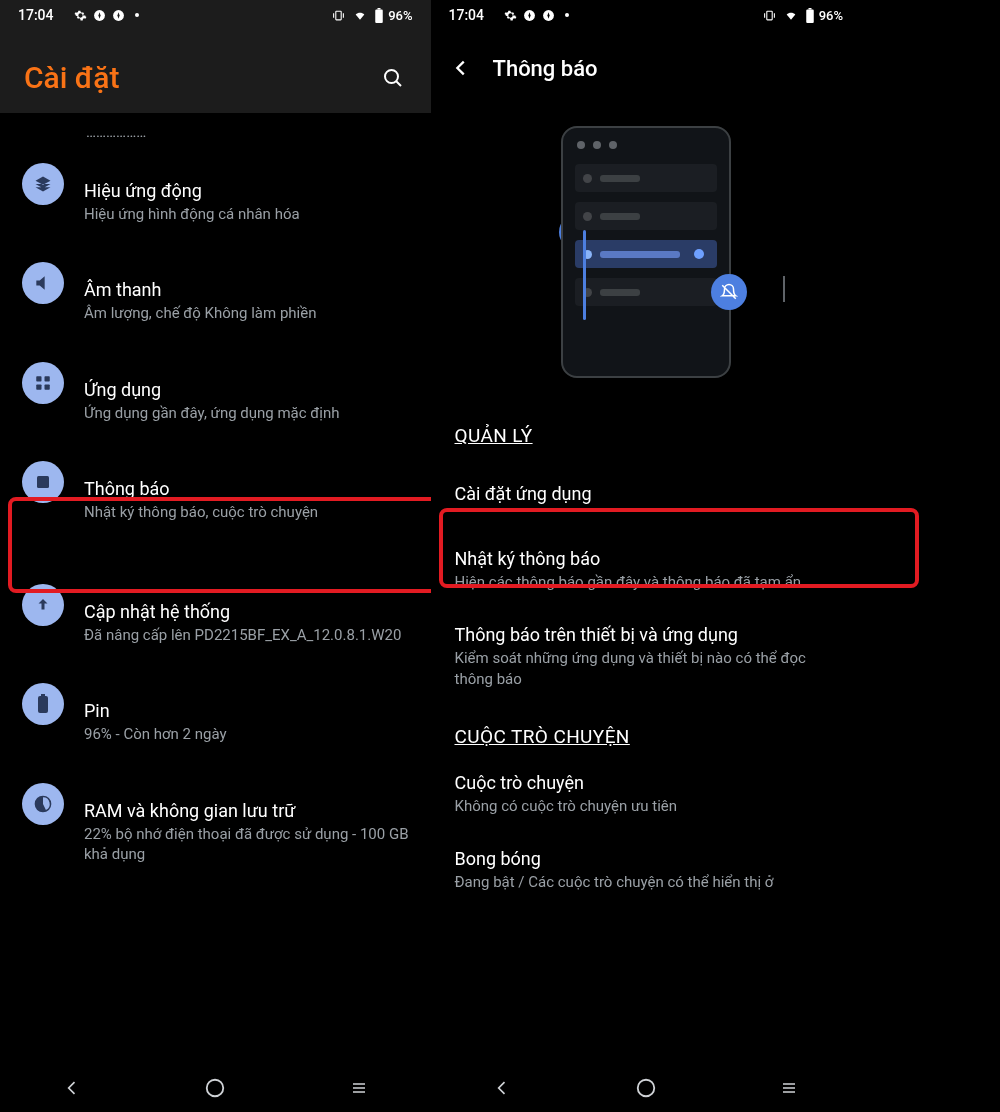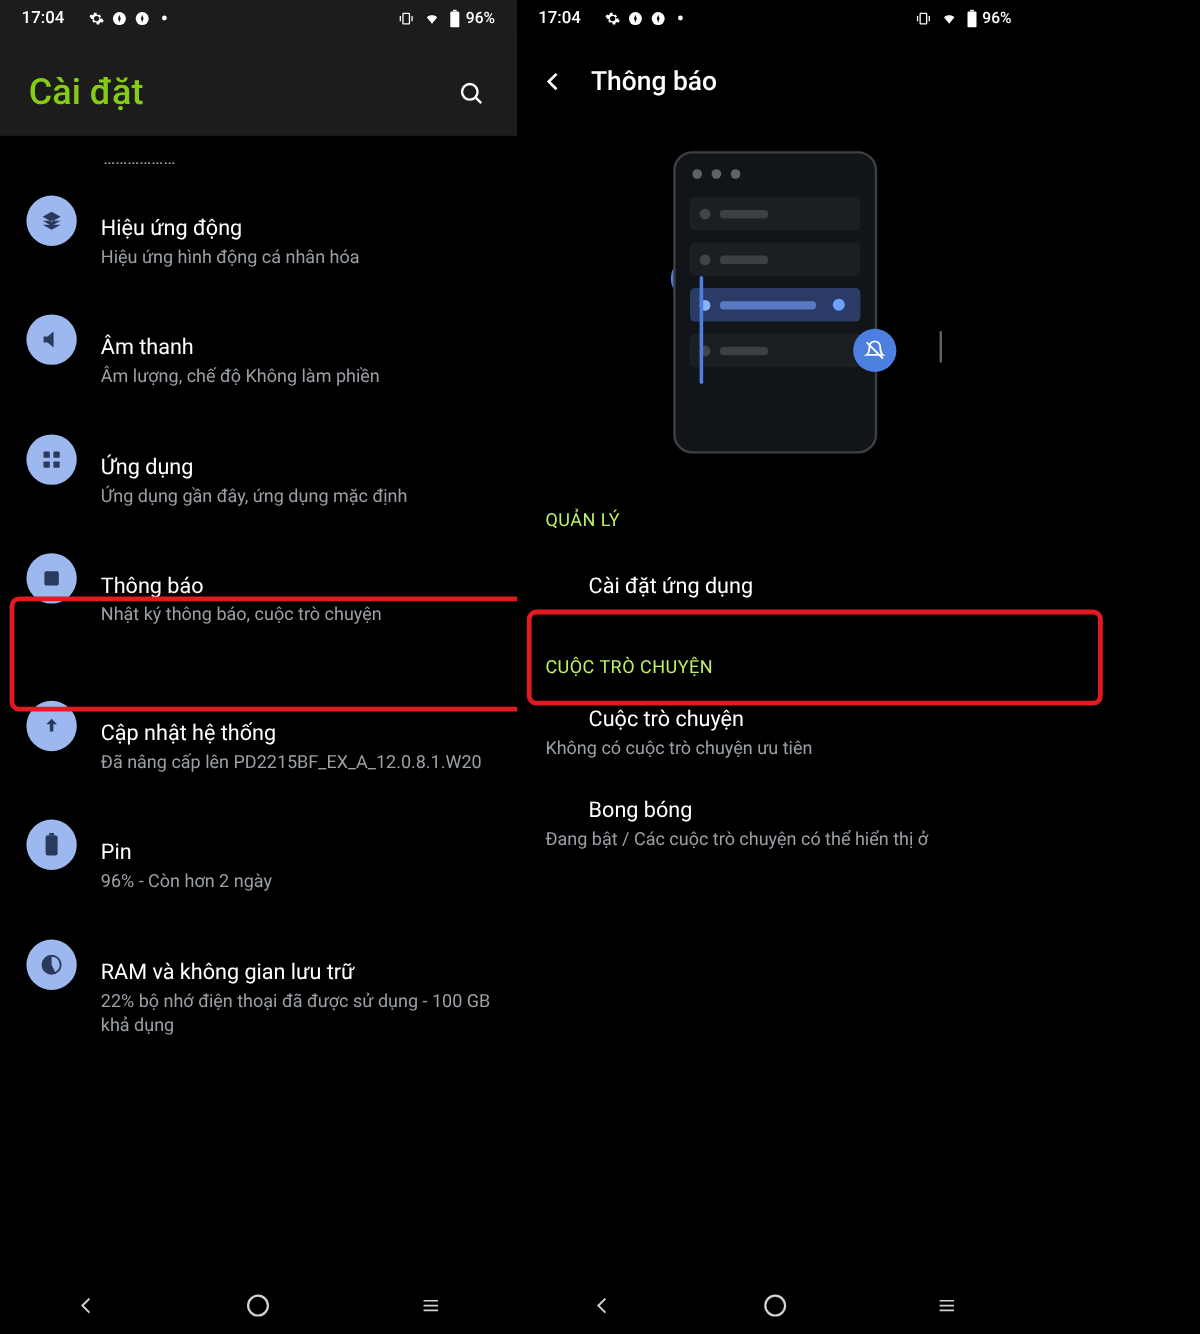--- a/index.html
+++ b/index.html
@@ -11,21 +11,21 @@
 
   
   .statusbar { height:30px; display:flex; align-items:center; padding:0 18px; font-size:13px; font-weight:500; color:#fff; }
   .statusbar .sp { flex:1; }
   .statusbar .ico { margin-left:6px; display:inline-flex; align-items:center; }
   .statusbar .clock { margin-right:14px; font-size:14px; }
   .statusbar .dot { width:4px; height:4px; border-radius:50%; background:#fff; margin-left:10px; }
 
   
   .hdr { background:#1c1c1c; padding:30px 24px 18px 24px; display:flex; align-items:center; }
-  .hdr h1 { font-size:30px; font-weight:500; color:#84cc16; flex:1; }
+  .hdr h1 { font-size:30px; font-weight:500; color:#f97316; flex:1; }
   .search-btn { width:28px; height:28px; display:flex; align-items:center; justify-content:center; }
 
   
   .setlist { padding:2px 0 0 0; }
   .setitem { display:flex; align-items:flex-start; padding:18px 22px 18px 22px; }
   .setitem .ic { width:42px; height:42px; border-radius:50%; background:#9db7ef; display:flex; align-items:center; justify-content:center; margin-right:20px; flex:0 0 42px; margin-top:2px; }
   .setitem .tx { flex:1; }
   .setitem .ttl { font-size:18px; color:#fff; margin-bottom:3px;margin-top:19px; }
   .setitem .sub { font-size:15px; color:#9aa0a6; line-height:1.35; }
   .trunc { color:#9aa0a6; font-size:15px; padding:10px 22px 0 86px; }
@@ -49,23 +49,23 @@
   .phone .nline .b { width:40px; height:7px; border-radius:3px; background:#3c4043; }
   .phone .nactive { background:#2a3c66; }
   .phone .nactive .d { background:#8ab4f8; }
   .phone .nactive .cb { width:10px;height:10px;border-radius:50%;background:#6ea0ff;margin-left:6px; }
   .phone .cam { position:absolute; right:-5px; top:30px; width:5px; height:36px; background:#3c4043; border-radius:3px; }
   .phone .btn2 { position:absolute; right:-5px; top:76px; width:5px; height:26px; background:#3c4043; border-radius:3px; }
   .edge { position:absolute; left:652px; top:230px; width:3px; height:90px; background:#4d7fe0; border-radius:2px; }
   .bubble { position:absolute; width:36px; height:36px; border-radius:50%; background:#4d7fe0; display:flex; align-items:center; justify-content:center; }
 
   
-  .sectlbl { font-size:15px; color:#bef264; padding:10px 24px 8px 24px; letter-spacing:0.4px; }
+  .sectlbl { font-size:19px; color:#ffffff; padding:10px 24px 8px 24px; letter-spacing:0.4px;text-decoration:underline; }
   .ritem { padding:16px 24px 16px 24px; }
-  .ritem .rttl { font-size:18px; color:#fff; margin-bottom:3px;margin-left:36px; }
+  .ritem .rttl { font-size:18px; color:#fff; margin-bottom:3px; }
   .ritem .rsub { font-size:15px; color:#9aa0a6; line-height:1.35; }
   .ritem.single .rttl { margin-bottom:0; }
 
   
   .navbar { position:absolute; bottom:0; left:0; right:0; height:48px; display:flex; align-items:center; justify-content:space-around; color:#a9adb1; }
   .navbar .nb { width:26px; height:26px; display:flex; align-items:center; justify-content:center; }
 
   svg { display:block; }
 </style>
 </head>
@@ -325,20 +325,28 @@
         </div>
       <div style="position:absolute; left:352px; top:180px; width:2px; height:26px; background:#5f6368;"></div>
     </div>
     <div class="edge" style="left:152px;"></div>
 
     <div class="sectlbl">QUẢN LÝ</div>
 
     <div class="ritem single" style="padding-top:28px;padding-bottom:28px;">
       <div class="rttl">Cài đặt ứng dụng</div>
     </div>
+    <div class="ritem">
+      <div class="rttl">Nhật ký thông báo</div>
+      <div class="rsub">Hiện các thông báo gần đây và thông báo đã tạm ẩn</div>
+    </div>
+    <div class="ritem">
+      <div class="rttl">Thông báo trên thiết bị và ứng dụng</div>
+      <div class="rsub">Kiểm soát những ứng dụng và thiết bị nào có thể đọc thông báo</div>
+    </div>
 
     <div class="sectlbl" style="padding-top:20px;">CUỘC TRÒ CHUYỆN</div>
     <div class="ritem">
       <div class="rttl">Cuộc trò chuyện</div>
       <div class="rsub">Không có cuộc trò chuyện ưu tiên</div>
     </div>
     <div class="ritem">
       <div class="rttl">Bong bóng</div>
       <div class="rsub">Đang bật / Các cuộc trò chuyện có thể hiển thị ở</div>
     </div>

